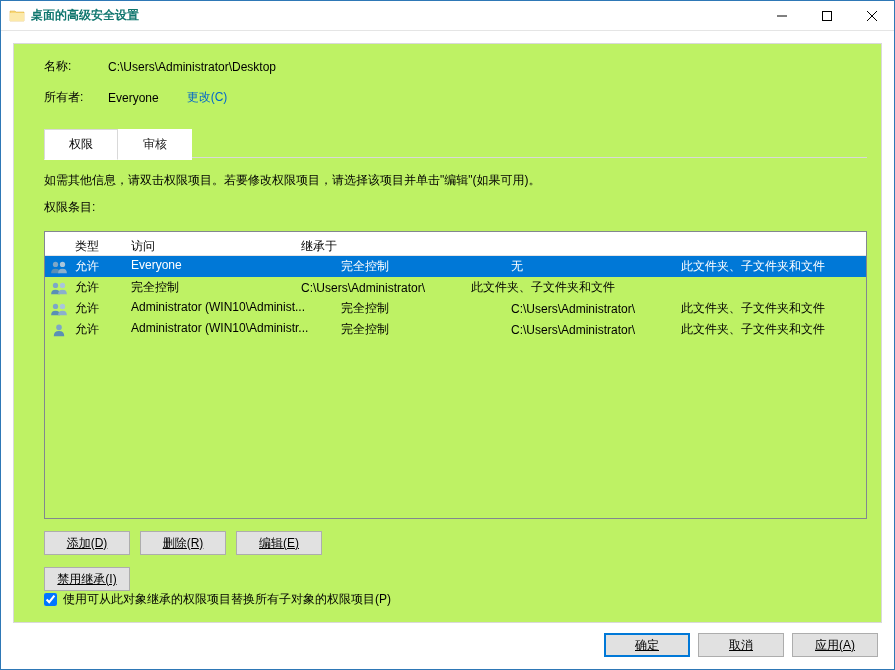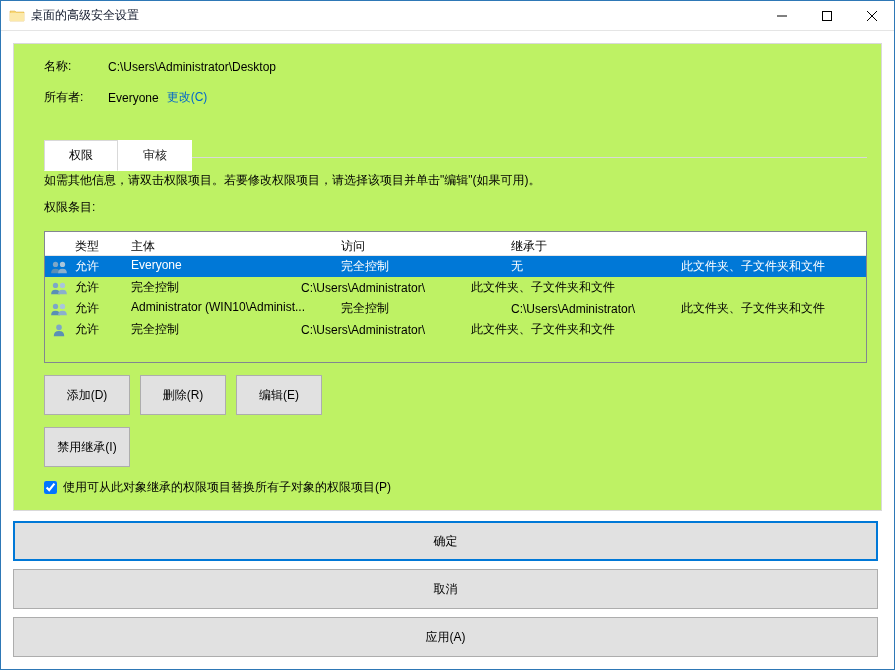--- a/index.html
+++ b/index.html
@@ -16,21 +16,21 @@
       height: 30px;
       display: flex;
       align-items: center;
       background: #fff;
       border-bottom: 1px solid #e5e5e5;
     }
     .titlebar-icon {
       width: 16px; height: 16px;
       margin: 0 6px 0 8px;
     }
-    .titlebar-title { flex: 1; font-size: 12px; color: #0f172a; }
+    .titlebar-title { flex: 1; font-size: 12px; color: #0f766e; font-weight: bold; }
     .win-controls { display: flex; }
     .win-btn {
       width: 45px; height: 29px;
       display: flex; align-items: center; justify-content: center;
       color: #000;
     }
     .content {
       padding: 12px;
       height: calc(100% - 30px);
       display: flex;
@@ -44,32 +44,32 @@
       flex-direction: column;
       background: #bef264;
     }
     .info-row {
       display: flex;
       margin-bottom: 14px;
       align-items: center;
     }
     .info-label { width: 64px; }
     .info-value { }
-    .change-link { color: #0066cc; margin-left: 8px; cursor: pointer; }
+    .change-link { color: #0066cc; margin-left: 28px; cursor: pointer; }
     .tabs {
       display: flex;
       margin-top: 6px;
       border-bottom: 1px solid #d9d9d9;
     }
     .tab {
       padding: 6px 24px;
       border: 1px solid transparent;
       border-bottom: none;
       position: relative;
-      top: 14px;
+      top: 3px;
       background: #fff;
       cursor: pointer;
     }
     .tab.active {
       border-color: #d9d9d9;
       border-bottom: 1px solid #fff;
     }
     .tab:not(.active) { color: #222; }
     .instruction { margin: 14px 0 10px 0; }
     .list-label { margin-bottom: 15px; }
@@ -106,37 +106,37 @@
     .principal-text {
       white-space: nowrap;
       overflow: hidden;
       text-overflow: ellipsis;
       max-width: 200px;
       display: inline-block;
     }
     .btn-row { display: flex; gap: 10px; margin-top: 12px; }
     .btn {
       min-width: 86px;
-      height: 40px;
+      height: 24px;
       border: 1px solid #adadad;
       background: #e1e1e1;
       cursor: pointer;
       font-family: inherit;
       font-size: 12px;
       padding: 0 10px;
+      text-decoration: underline;
     }
     .btn.default { border: 2px solid #0078d7; background: #e1e1e1; }
-    .checkbox-row { display: flex; align-items: center; margin-top: 12px; gap: 4px; }
+    .checkbox-row { display: flex; align-items: center; gap: 4px; }
     .checkbox-row input { margin-right: 2px; }
     .bottom-btns {
       display: flex;
       justify-content: flex-end;
       gap: 8px;
       padding: 10px 4px 0 0;
-      flex-direction: column;
     }
     .users-icon svg { width: 18px; height: 14px; }
     .user-icon svg { width: 14px; height: 14px; }
     .folder-svg { width:16px; height:16px; }
   </style>
 </head>
 <body>
 
 <div class="titlebar">
   <span class="titlebar-icon">
@@ -184,21 +184,20 @@
       <div class="tab">审核</div>
     </div>
 
     <div class="instruction">如需其他信息，请双击权限项目。若要修改权限项目，请选择该项目并单击"编辑"(如果可用)。</div>
     <div class="list-label">权限条目:</div>
 
     <div class="list-box">
       <div class="list-header">
         <div class="col-icon"></div>
         <div class="col-type">类型</div>
-        <div class="col-principal">主体</div>
         <div class="col-access">访问</div>
         <div class="col-inherited">继承于</div>
       </div>
       <div id="list-body">
           <div class="list-row selected">
             <div class="col-icon users-icon">
               <svg viewBox="0 0 20 16">
                 <circle cx="6" cy="5" r="3" fill="#7da7c7"></circle>
                 <path d="M1 15 q0 -5 5 -5 q5 0 5 5 z" fill="#5a8fb5"></path>
                 <circle cx="14" cy="5" r="3" fill="#a9c6db"></circle>
@@ -241,20 +240,21 @@
             <div class="col-applies">此文件夹、子文件夹和文件</div>
           </div>
           <div class="list-row">
             <div class="col-icon user-icon">
               <svg viewBox="0 0 16 16">
                 <circle cx="8" cy="5" r="3.2" fill="#7da7c7"></circle>
                 <path d="M2 15 q0 -6 6 -6 q6 0 6 6 z" fill="#5a8fb5"></path>
               </svg>
             </div>
             <div class="col-type">允许</div>
+            <div class="col-principal"><span class="principal-text">Administrator (WIN10\Administr...</span></div>
             <div class="col-access">完全控制</div>
             <div class="col-inherited">C:\Users\Administrator\</div>
             <div class="col-applies">此文件夹、子文件夹和文件</div>
           </div>
         </div>
     </div>
 
     <div class="btn-row">
       <button class="btn">添加(D)</button>
       <button class="btn">删除(R)</button>

